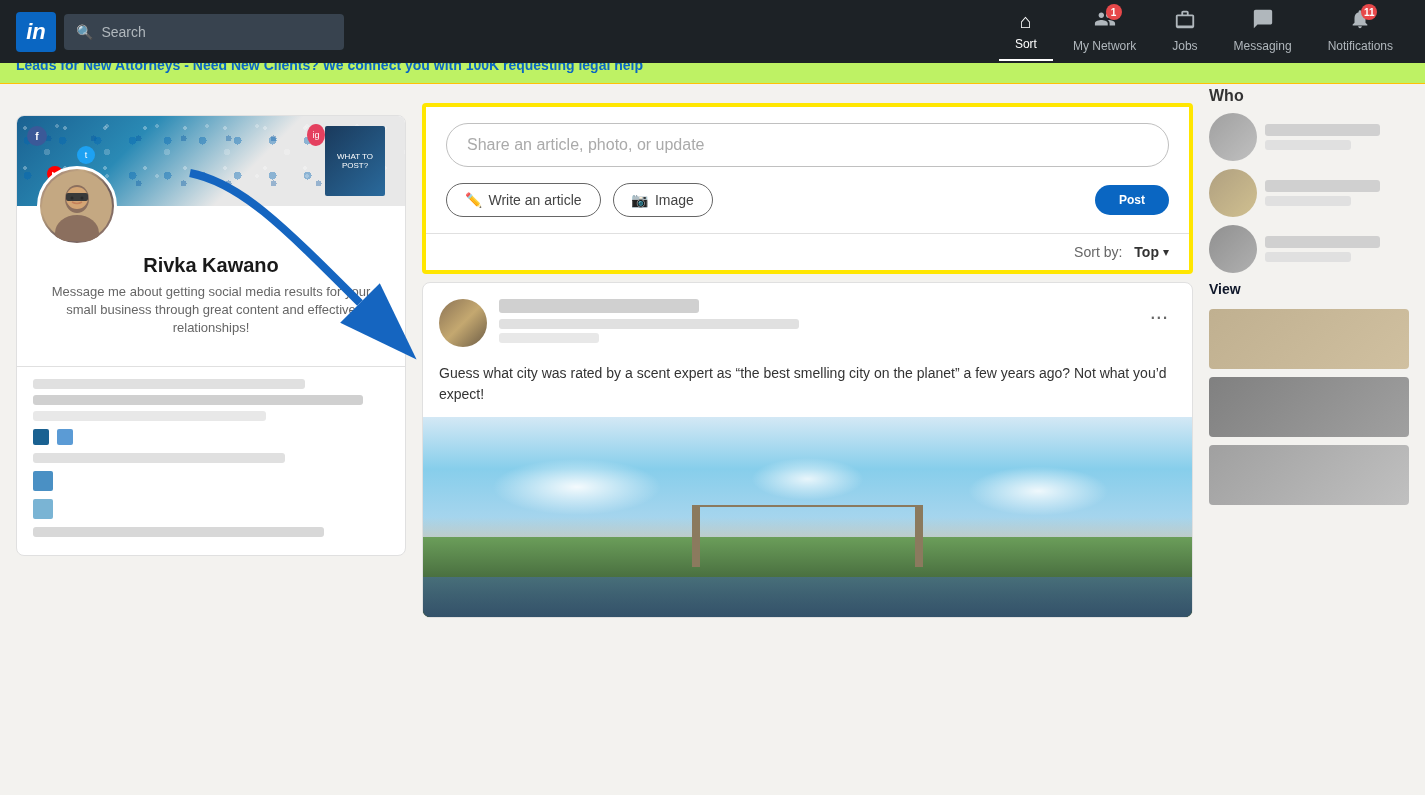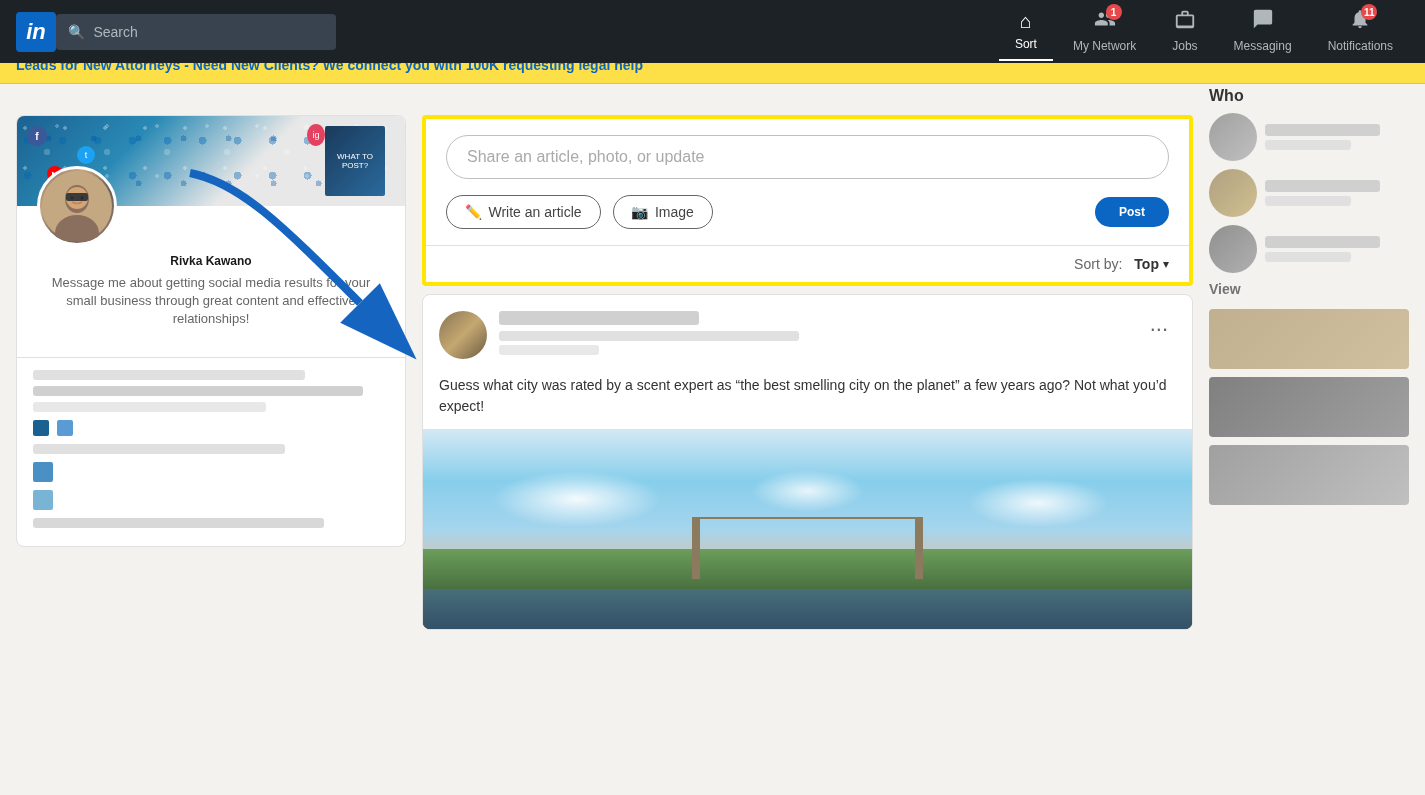--- a/index.html
+++ b/index.html
@@ -17,20 +17,21 @@
       z-index: 100;
     }
     .navbar-logo {
       width: 40px; height: 40px;
       background: #0a66c2;
       border-radius: 4px;
       display: flex; align-items: center; justify-content: center;
       color: white; font-weight: 900; font-size: 22px;
       font-style: italic;
       flex-shrink: 0;
+      margin-right: 8px;
     }
     .navbar-search {
       background: #38434f;
       border: none;
       border-radius: 4px;
       height: 36px;
       width: 280px;
       display: flex;
       align-items: center;
       padding: 0 12px;
@@ -126,21 +127,21 @@
       border: 3px solid white;
       background: linear-gradient(135deg, #8b6f6f 0%, #c4a882 30%, #6b5b5b 60%, #9e8070 100%);
       overflow: hidden;
       display: flex; align-items: center; justify-content: center;
       font-size: 36px;
     }
     .profile-info {
       padding: 8px 24px 16px;
     }
     .profile-name {
-      font-size: 12px;
+      font-size: 20px;
       font-weight: 600;
       color: #000000e6;
       margin-bottom: 6px;
     }
     .profile-bio {
       font-size: 13px;
       color: #666;
       line-height: 1.4;
       text-align: center;
     }
@@ -152,21 +153,21 @@
     .blurred-block {
       height: 12px;
       background: #e0e0e0;
       border-radius: 3px;
       margin: 6px 16px;
     }
     .blurred-block.short { width: 60%; margin-left: 16px; }
 
     
     .ad-banner {
-      background: #fde047;
+      background: #bef264;
       border-bottom: 1px solid #ffc107;
       padding: 10px 16px;
       font-size: 14px;
       color: #0a66c2;
       font-weight: 600;
       white-space: nowrap;
       overflow: hidden;
       text-overflow: ellipsis;
       margin-top: -8px;
       margin-bottom: 8px;
@@ -363,21 +364,21 @@
       width: 80%;
       margin-bottom: 4px;
     }
     .right-sub-blurred {
       height: 10px;
       background: #e0e0e0;
       border-radius: 3px;
       width: 60%;
     }
     .view-all-link {
-      color: #737373;
+      color: #0f172a;
       font-size: 14px;
       font-weight: 600;
       cursor: pointer;
     }
     .right-banner-item {
       height: 60px;
       background: linear-gradient(135deg, #c0b090 0%, #d0c0a0 100%);
       border-radius: 4px;
       margin-bottom: 8px;
     }
@@ -492,21 +493,21 @@
           <div style="width:16px; height:16px; background:#5b9bd5; border-radius:2px;"></div>
         </div>
         <div class="blurred-block" style="width:65%; height:10px; background:#e0e0e0; border-radius:3px; margin: 6px 16px;"></div>
         <div style="margin: 8px 16px; width:20px; height:20px; background:#4a90c4; border-radius:2px;"></div>
         <div style="margin: 8px 16px; width:20px; height:20px; background:#7ab4d4; border-radius:2px;"></div>
         <div class="blurred-block" style="width:75%; height:10px; background:#d8d8d8; border-radius:3px; margin: 6px 16px;"></div>
       </div>
     </div>
   </div>
 
-  <div class="center-feed" style="margin-top: 36px;">
+  <div class="center-feed" style="margin-top: 24px;">
 
     <div style="position:absolute; top:100px; left:160px; z-index:20; pointer-events:none;">
       <svg width="300" height="200" viewBox="0 0 300 200">
         <defs>
           <marker id="arrowhead" markerWidth="10" markerHeight="7" refX="0" refY="3.5" orient="auto">
             <polygon points="0 0, 10 3.5, 0 7" fill="#1565c0"></polygon>
           </marker>
         </defs>
 
         <path d="M 30 10 C 80 20, 120 60, 200 140" stroke="#1565c0" stroke-width="8" fill="none" marker-end="url(#arrowhead)"></path>

